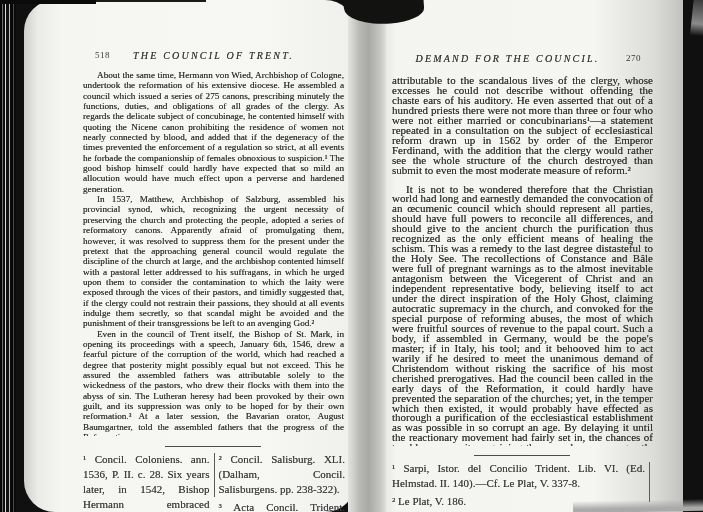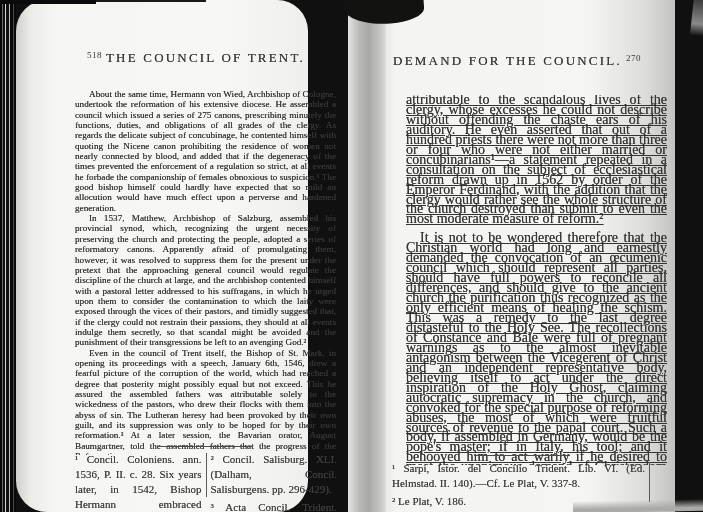--- a/index.html
+++ b/index.html
@@ -11,59 +11,59 @@
   
   #edge-left{
     position:absolute;left:0;top:0;width:16px;height:512px;
     background:linear-gradient(90deg,
       #050505 0 2px,#6e6e6e 2px 3px,#0c0c0c 3px 5px,
       #d9d9d9 5px 6px,#101010 6px 9px,#bdbdbd 9px 10px,
       #070707 10px 13px,#4a4a4a 13px 14px,#0a0a0a 14px 16px);
   }
   .page{position:absolute;top:0;height:512px;}
   #page-left{
-    left:16px;width:292px;
+    left:24px;width:332px;
     background:linear-gradient(90deg,#cfcfcc 0,#ebebe8 14px,#f5f5f2 38px,#f7f7f4 70%,#efefec 100%);
     border-radius:31px;
   }
   #gutter{
     position:absolute;left:348px;top:0;width:38px;height:512px;
     background:linear-gradient(90deg,#e3e3e0 0,#b9b9b6 30%,#a8a8a5 55%,#c6c6c3 85%,#dededb 100%);
   }
   #page-right{
     left:386px;width:289px;
     background:linear-gradient(90deg,#e9e9e6 0,#f4f4f1 10px,#f5f5f2 70%,#dcdcd9 90%,#c2c2bf 100%);
+    padding-left:8px;
   }
   
   .artifact{position:absolute;}
   #top-strip-1{left:0;top:0;width:96px;height:4px;background:#0a0a0a;}
   #top-strip-2{left:96px;top:0;width:110px;height:2px;background:#1a1a1a;}
   #spine-blob{left:344px;top:-8px;width:80px;height:32px;background:#121210;
     transform:rotate(-4deg);border-radius:0 0 45% 60%;}
   #corner-mark{right:-3px;top:-4px;width:14px;height:40px;background:linear-gradient(180deg,#303030,#8a8a8a 70%,rgba(160,160,160,0));transform:rotate(6deg);}
   #bottom-right-shade{right:0;bottom:0;width:130px;height:12px;
     background:linear-gradient(180deg,rgba(170,170,168,0),#aaaaa8 70%);transform:rotate(-1deg);}
   
   .pagehead{position:absolute;left:0;right:0;height:12px;color:#3c3c3c;}
   .runhead{
-    display:block;text-align:center;font-size:13px;letter-spacing:2.2px;
-    color:#3a3a3a;text-shadow:0 0 .5px rgba(58,58,58,.8);
+    display:block;text-align:center;font-size:10px;letter-spacing:2.2px;
+    color:#3a3a3a;text-shadow:0 0 .5px rgba(58,58,58,.8);font-style:italic;
   }
   .pagenum{position:absolute;font-size:9px;letter-spacing:.5px;color:#383838;}
   
   .bodytext{
     position:absolute;overflow:hidden;
     color:#343434;text-align:justify;
     text-shadow:0 0 .55px rgba(62,62,62,.85);
-    margin-top:19px;
   }
   .bodytext p{margin:0;text-indent:14px;}
   .bodytext p.noindent{text-indent:0;}
   #page-left .bodytext{left:59px;top:70px;width:261px;height:366px;font-size:9.2px;line-height:10.35px;}
-  #page-right .bodytext{left:20px;top:76px;width:261px;height:370px;font-size:14px;line-height:9.95px;text-decoration:underline;}
+  #page-right .bodytext{left:6px;top:76px;width:261px;height:370px;font-size:11px;line-height:9.95px;}
   #page-right .bodytext p.gap{margin-top:9px;}
   
   .footrule{position:absolute;height:1px;background:#4c4c4c;width:96px;}
   #page-left .footrule{left:141px;top:446px;}
   #page-right .footrule{left:88px;top:455px;}
   .footnotes{
     position:absolute;display:flex;color:#3d3d3d;
     font-size:11px;line-height:15px;text-align:justify;
     text-shadow:0 0 .4px rgba(70,70,70,.8);
   }
@@ -92,21 +92,21 @@
       <p>In 1537, Matthew, Archbishop of Salzburg, assembled his provincial synod, which, recognizing the urgent necessity of preserving the church and protecting the people, adopted a series of reformatory canons.  Apparently afraid of promulgating them, however, it was resolved to suppress them for the present under the pretext that the approaching general council would regulate the discipline of the church at large, and the archbishop contented himself with a pastoral letter addressed to his suffragans, in which he urged upon them to consider the contamination to which the laity were exposed through the vices of their pastors, and timidly suggested that, if the clergy could not restrain their passions, they should at all events indulge them secretly, so that scandal might be avoided and the punishment of their transgressions be left to an avenging God.²</p>
       <p>Even in the council of Trent itself, the Bishop of St. Mark, in opening its proceedings with a speech, January 6th, 1546, drew a fearful picture of the corruption of the world, which had reached a degree that posterity might possibly equal but not exceed.  This he assured the assembled fathers was attributable solely to the wickedness of the pastors, who drew their flocks with them into the abyss of sin.  The Lutheran heresy had been provoked by their own guilt, and its suppression was only to be hoped for by their own reformation.³  At a later session, the Bavarian orator, August Baumgartner, told the assembled fathers that the progress of the Reformation was</p>
     </div>
     <div class="footrule"></div>
     <div class="footnotes">
       <div class="fncol">
         <p>¹ Concil. Coloniens. ann. 1536, P. II. c. 28.  Six years later, in 1542, Bishop Hermann embraced Lutheranism, married, and in 1546 was driven from his see and retired to his county of Wied, where he died some years afterwards, at the ripe age of 80 years.</p>
       </div>
       <div class="fndivider"></div>
       <div class="fncol">
-        <p>² Concil. Salisburg. XLI. (Dalham, Concil. Salisburgens. pp. 296-429).</p>
+        <p>² Concil. Salisburg. XLI. (Dalham, Concil. Salisburgens. pp. 238-322).</p>
         <p>³ Acta Concil. Trident. (Martene Ampl. Coll. (VIII. 1065-6).</p>
       </div>
     </div>
   </div>
 
   <div id="gutter"></div>
 
   <div class="page" id="page-right">
     <div class="pagehead" style="top:53px;left:6px;width:261px;">
       <span class="runhead" style="padding-right:30px;">DEMAND FOR THE COUNCIL.</span>

